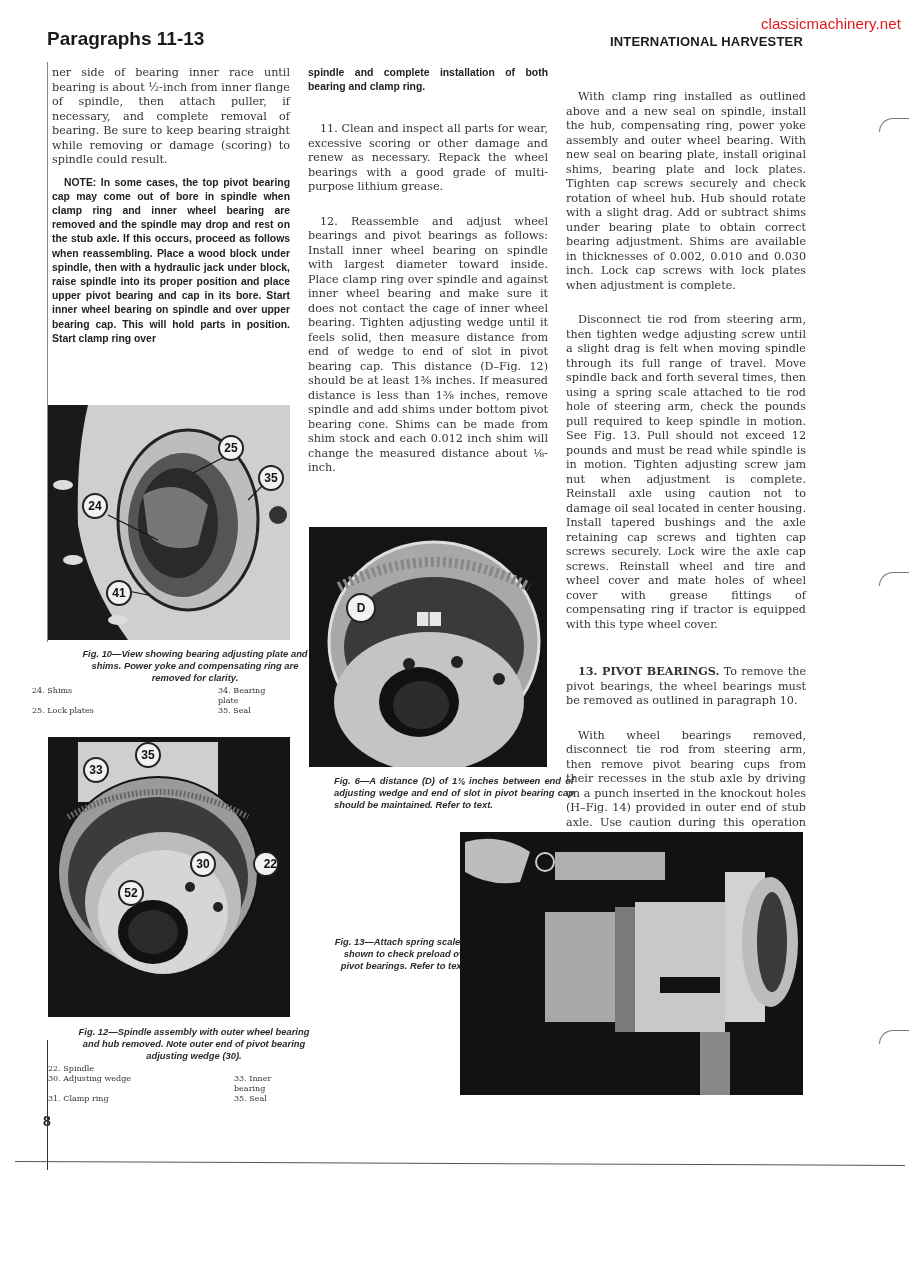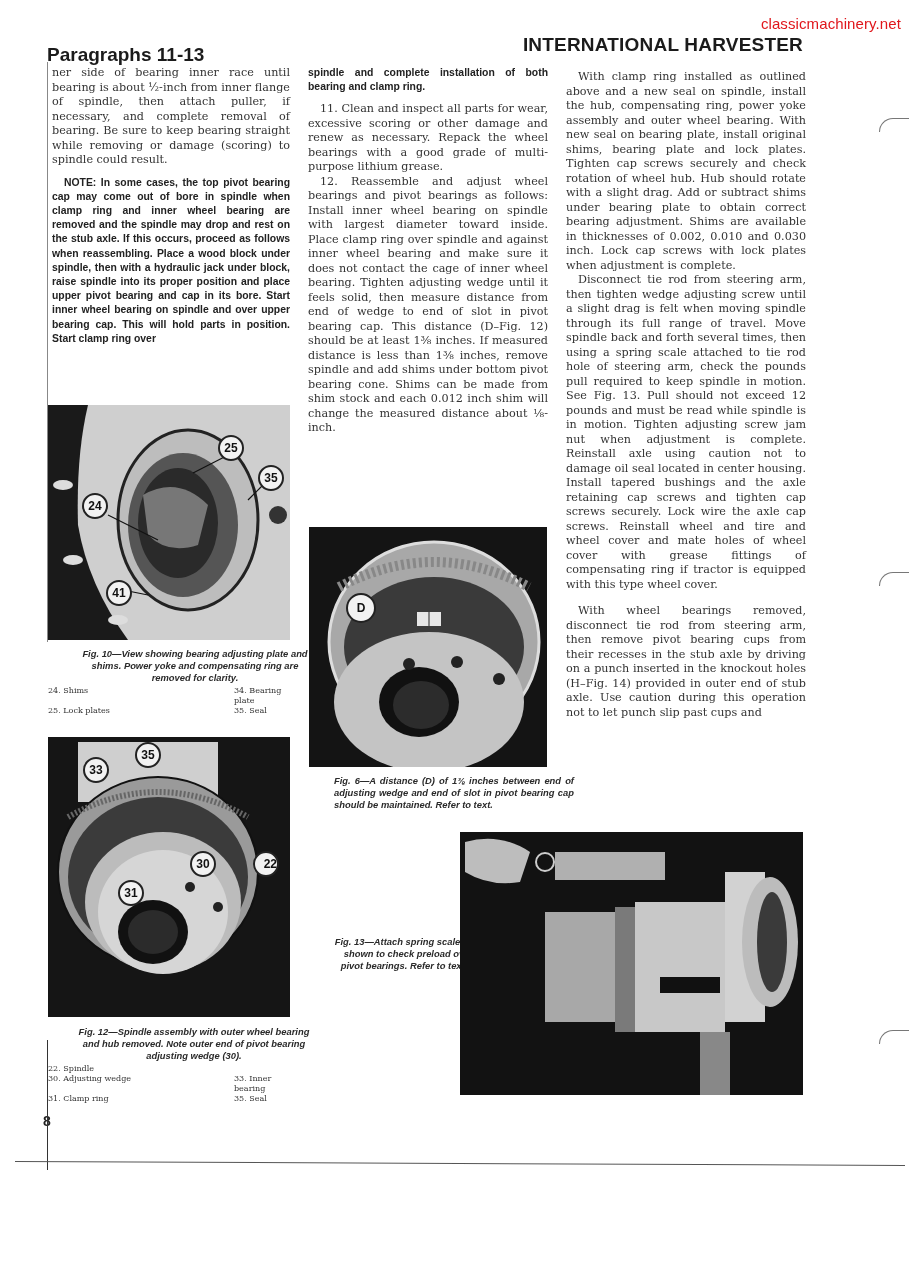--- a/index.html
+++ b/index.html
@@ -1,34 +1,34 @@
 <!DOCTYPE html>
 <html><head>
   <meta charset="utf-8">
   <style>
     * { box-sizing: border-box; margin: 0; padding: 0; }
     html, body { width: 909px; height: 1286px; background: #ffffff; overflow: hidden; }
     body { position: relative; font-family: "DejaVu Serif", serif; color: #2a2a2a; }
 
     .watermark { position: absolute; top: 3px; right: 8px; font-family: "Liberation Sans", sans-serif; font-size: 15px; color: #e0161b; letter-spacing: 0.1px; margin-top: 12px; }
-    .hdr-left { position: absolute; left: 47px; top: 44px; font-family: "Liberation Sans", sans-serif; font-weight: bold; font-size: 19px; color: #1b1b1b; }
-    .hdr-right { position: absolute; right: 106px; top: 34px; font-family: "Liberation Sans", sans-serif; font-weight: bold; font-size: 19px; color: #1b1b1b; letter-spacing: 0.2px; text-align: center; }
+    .hdr-left { position: absolute; left: 47px; top: 28px; font-family: "Liberation Sans", sans-serif; font-weight: bold; font-size: 19px; color: #1b1b1b; }
+    .hdr-right { position: absolute; right: 106px; top: 34px; font-family: "Liberation Sans", sans-serif; font-weight: bold; font-size: 13px; color: #1b1b1b; letter-spacing: 0.2px; text-align: center; }
 
     .margin-line { position: absolute; left: 47px; top: 1040px; width: 1px; height: 130px; background: #333; }
     .margin-line-top { position: absolute; left: 47px; top: 62px; width: 1px; height: 580px; background: #888; }
     .footer-rule { position: absolute; left: 15px; top: 1161px; width: 890px; height: 1px; background: #555; transform: rotate(0.25deg); transform-origin: left; }
     .page-num { position: absolute; left: 43px; top: 1113px; font-family: "Liberation Sans", sans-serif; font-weight: bold; font-size: 14px; color: #222; }
 
     .col { position: absolute; }
     .col1 { left: 52px; top: 66px; width: 238px; }
     .col2 { left: 308px; top: 66px; width: 240px; }
     .col3 { left: 566px; top: 70px; width: 240px; }
 
     p.body { font-size: 11.2px; line-height: 14.5px; text-align: justify; color: #333; }
-    p.body.indent { text-indent: 12px; }
+    p.body.indent { text-indent: 12px; margin-top: 20px; }
     p.note { font-family: "Liberation Sans", sans-serif; font-weight: bold; font-size: 10.4px; line-height: 14.2px; text-align: justify; color: #222; }
     p.note.indent { text-indent: 12px; }
     .gap { height: 8px; }
 
     .photo { position: absolute; background: #4d7c0f; overflow: hidden; }
     .photo svg { display: block; width: 100%; height: 100%; }
 
     .caption { position: absolute; font-family: "Liberation Sans", sans-serif; font-weight: bold; font-style: italic; font-size: 9.4px; line-height: 12px; color: #2a2a2a; text-align: center; margin-left: 26px; }
     .legend { position: absolute; font-size: 8px; line-height: 10px; color: #333; display: grid; grid-template-columns: 1fr 1fr; column-gap: 10px; }
     .legend span.r { padding-left: 60px; }
@@ -68,21 +68,21 @@
     <line x1="215" y1="80" x2="200" y2="95" stroke="#111" stroke-width="1.2"></line>
     <line x1="60" y1="110" x2="110" y2="135" stroke="#111" stroke-width="1.2"></line>
     <line x1="75" y1="185" x2="100" y2="190" stroke="#111" stroke-width="1.2"></line>
   </svg>
   <div class="callout" style="left:170px; top:30px;">25</div>
   <div class="callout" style="left:210px; top:60px;">35</div>
   <div class="callout" style="left:34px; top:88px;">24</div>
   <div class="callout" style="left:58px; top:175px;">41</div>
 </div>
 <div class="caption" style="left:48px; top:648px; width:242px;">Fig. 10—View showing bearing adjusting plate and shims. Power yoke and compensating ring are removed for clarity.</div>
-<div class="legend" style="left:48px; top:686px; width:242px;">
+<div class="legend" style="left:32px; top:686px; width:242px;">
   <span><span>24.</span> <span>Shims</span></span>
   <span class="r"><span>34.</span> <span>Bearing plate</span></span>
   <span><span>25.</span> <span>Lock plates</span></span>
   <span class="r"><span>35.</span> <span>Seal</span></span>
 </div>
 
 <div class="photo" style="left:48px; top:737px; width:242px; height:280px;">
   <svg viewBox="0 0 242 280" preserveAspectRatio="none">
     <rect width="242" height="280" fill="#151515"></rect>
     <rect x="30" y="5" width="140" height="60" fill="#cfcfcf"></rect>
@@ -94,21 +94,21 @@
     <ellipse cx="105" cy="195" rx="25" ry="22" fill="#2b2b2b"></ellipse>
     <circle cx="90" cy="155" r="5" fill="#222"></circle>
     <circle cx="142" cy="150" r="5" fill="#222"></circle>
     <circle cx="170" cy="170" r="5" fill="#222"></circle>
     <path d="M20 80 Q110 30 200 80" stroke="#666" stroke-width="6" fill="none" stroke-dasharray="2 2"></path>
   </svg>
   <div class="callout" style="left:87px; top:5px;">35</div>
   <div class="callout" style="left:35px; top:20px;">33</div>
   <div class="callout" style="left:142px; top:114px;">30</div>
   <div class="callout" style="left:205px; top:114px;text-align:right;">22</div>
-  <div class="callout" style="left:70px; top:143px;">31</div>
+  <div class="callout" style="left:70px; top:143px;">52</div>
 </div>
 <div class="caption" style="left:46px; top:1026px; width:244px;">Fig. 12—Spindle assembly with outer wheel bearing and hub removed. Note outer end of pivot bearing adjusting wedge (30).</div>
 <div class="legend" style="left:48px; top:1064px; width:242px;">
   <span><span>22.</span> <span>Spindle</span></span>
   <span class="r"></span>
   <span><span>30.</span> <span>Adjusting wedge</span></span>
   <span class="r"><span>33.</span> <span>Inner bearing</span></span>
   <span><span>31.</span> <span>Clamp ring</span></span>
   <span class="r"><span>35.</span> <span>Seal</span></span>
 </div>
@@ -139,20 +139,21 @@
   <div class="callout" style="left:37px; top:66px; width:30px; height:30px; line-height:26px;">D</div>
 </div>
 <div class="caption" style="left:308px; top:775px; width:240px; text-align:justify;">Fig. 6—A distance (D) of 1⅜ inches between end of adjusting wedge and end of slot in pivot bearing cap should be maintained. Refer to text.</div>
 
 <div class="caption" style="left:306px; top:936px; width:144px;">Fig. 13—Attach spring scale as shown to check preload ov pivot bearings. Refer to text.</div>
 
 <div class="col col3">
   <p class="body indent">With clamp ring installed as outlined above and a new seal on spindle, install the hub, compensating ring, power yoke assembly and outer wheel bearing. With new seal on bearing plate, install original shims, bearing plate and lock plates. Tighten cap screws securely and check rotation of wheel hub. Hub should rotate with a slight drag. Add or subtract shims under bearing plate to obtain correct bearing adjustment. Shims are available in thicknesses of 0.002, 0.010 and 0.030 inch. Lock cap screws with lock plates when adjustment is complete.</p>
   <p class="body indent">Disconnect tie rod from steering arm, then tighten wedge adjusting screw until a slight drag is felt when moving spindle through its full range of travel. Move spindle back and forth several times, then using a spring scale attached to tie rod hole of steering arm, check the pounds pull required to keep spindle in motion. See Fig. 13. Pull should not exceed 12 pounds and must be read while spindle is in motion. Tighten adjusting screw jam nut when adjustment is complete. Reinstall axle using caution not to damage oil seal located in center housing. Install tapered bushings and the axle retaining cap screws and tighten cap screws securely. Lock wire the axle cap screws. Reinstall wheel and tire and wheel cover and mate holes of wheel cover with grease fittings of compensating ring if tractor is equipped with this type wheel cover.</p>
   <div class="gap" style="height:12px;"></div>
+  <p class="body indent"><b>13. PIVOT BEARINGS.</b> <span>To remove the pivot bearings, the wheel bearings must be removed as outlined in paragraph 10.</span></p>
   <p class="body indent">With wheel bearings removed, disconnect tie rod from steering arm, then remove pivot bearing cups from their recesses in the stub axle by driving on a punch inserted in the knockout holes (H–Fig. 14) provided in outer end of stub axle. Use caution during this operation not to let punch slip past cups and</p>
 </div>
 
 <div class="photo" style="left:460px; top:832px; width:343px; height:263px;">
   <svg viewBox="0 0 343 263" preserveAspectRatio="none">
     <rect width="343" height="263" fill="#121212"></rect>
     <path d="M5 10 Q40 0 70 20 L60 50 Q30 55 5 40 Z" fill="#bdbdbd"></path>
     <circle cx="85" cy="30" r="9" fill="none" stroke="#ccc" stroke-width="2"></circle>
     <rect x="95" y="20" width="110" height="28" fill="#b0b0b0"></rect>
     <rect x="85" y="80" width="70" height="110" fill="#a8a8a8"></rect>

